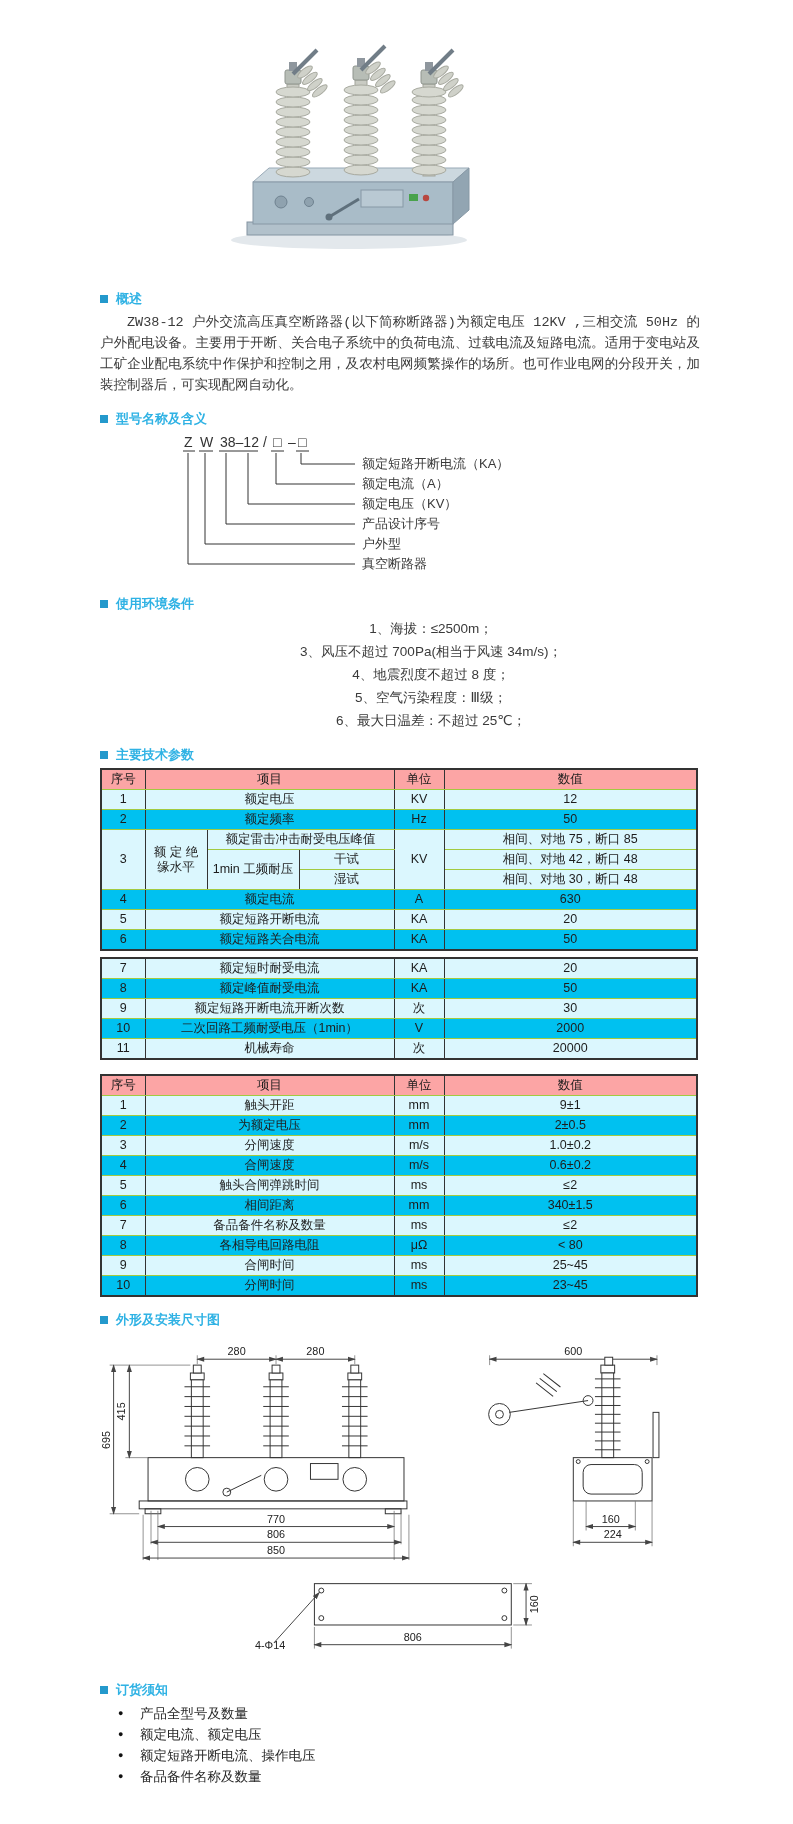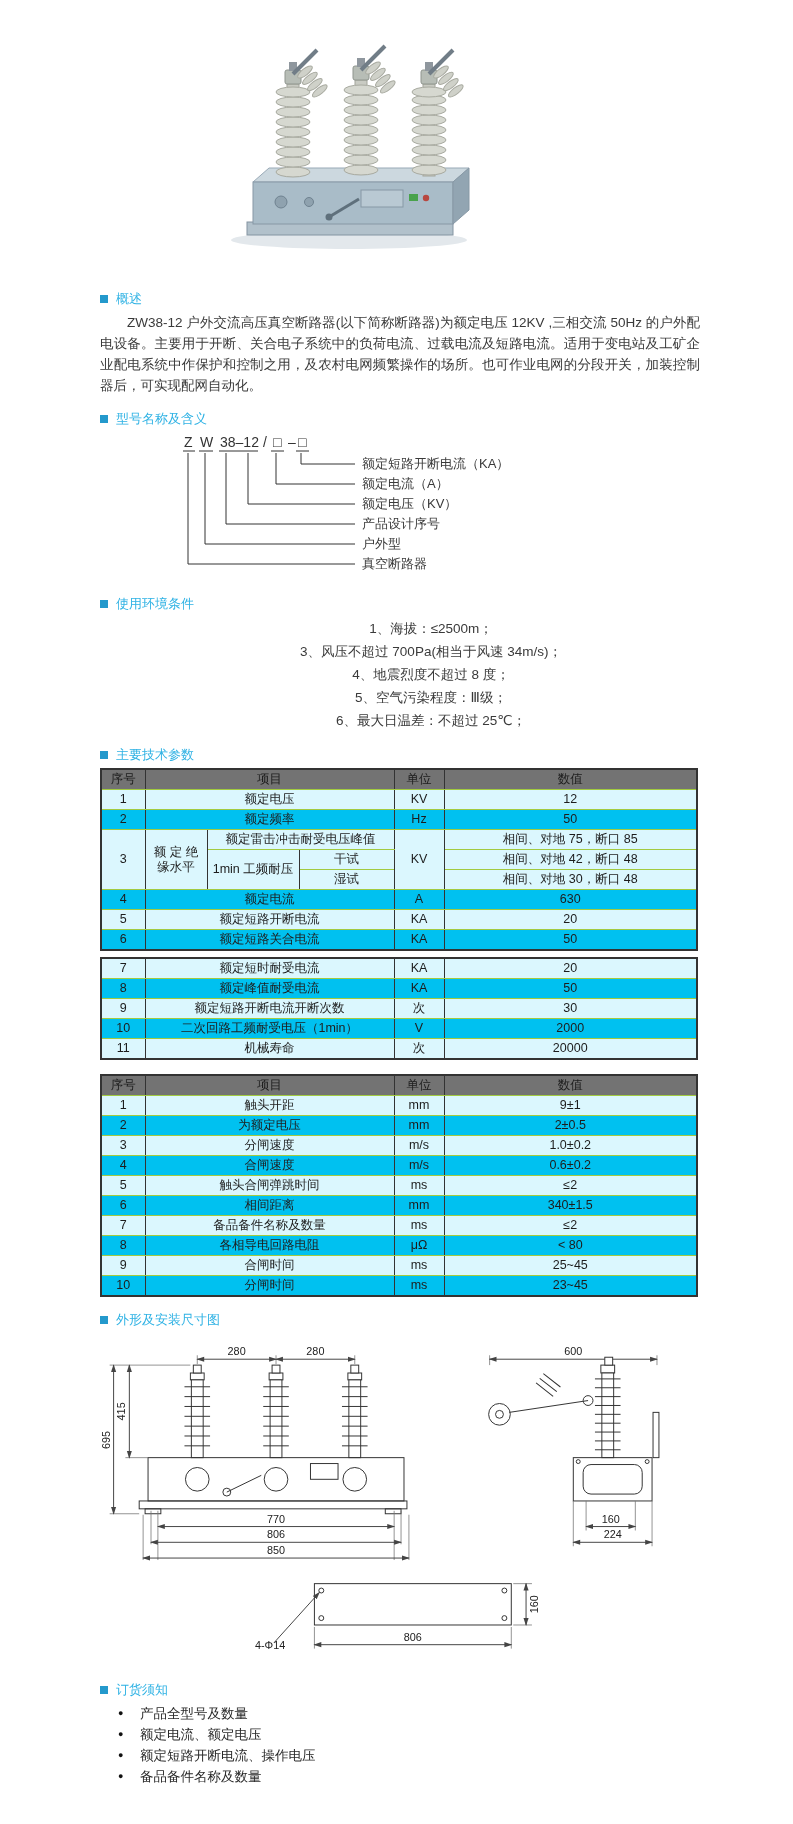--- a/index.html
+++ b/index.html
@@ -1,31 +1,31 @@
 <!DOCTYPE html>
 <html><head>
 <meta charset="utf-8">
 <style>
   html,body{margin:0;padding:0;background:#fff;}
   body{width:793px;font-family:"Liberation Sans","DejaVu Sans",sans-serif;color:#333;}
   .page{position:relative;width:793px;height:1824px;background:#fff;overflow:hidden;}
   .photo-wrap{margin:26px 0 26px 213px;width:272px;height:238px;}
   .sec{margin:14px 0 0 100px;width:600px;}
-  .sec-h{display:flex;align-items:center;font-size:13px;font-weight:normal;color:#2fb2e4;margin:14px 0 4px 0;}
+  .sec-h{display:flex;align-items:center;font-size:13px;font-weight:bold;color:#2fb2e4;margin:14px 0 4px 0;}
   .sq{width:8px;height:8px;background:#2499cc;margin-right:8px;flex:0 0 auto;}
-  .body-text{font-size:13.5px;line-height:21px;text-align:justify;text-indent:2em;color:#3a3a3a;margin:4px 0 0 0;}
+  .body-text{font-size:13.5px;line-height:21px;text-align:justify;text-indent:2em;color:#3a3a3a;margin:4px 0 0 0;font-family:Liberation Mono, monospace;}
   .env-list{margin:2px 0 0 62px;font-size:13.5px;color:#3a3a3a;}
   .env-list .li{line-height:23px;text-align:center;}
   
   .params{border-collapse:collapse;width:598px;table-layout:fixed;border:2px solid #333;}
   .params td{border-left:1px solid #333;border-right:1px solid #333;border-top:1px solid #a2ca40;border-bottom:1px solid #a2ca40;
              font-size:12.5px;height:19px;padding:0 5px;text-align:center;color:#1d1d1d;line-height:1.2;overflow:hidden;}
   .params tr.bt td{background:#00c1f0;}
   .params tr.lt td{background:#dbf7fe;}
-  .params tr.hd td{background:#737373;}
+  .params tr.hd td{background:#fca5a5;}
   .params td.left{text-align:center;}
   .c-no{width:44px;}.c-i1{width:62px;}.c-i2{width:92px;}.c-i3{width:95px;}.c-unit{width:50px;}.c-val{width:253px;}
   .gap-top{margin-top:6px;}
   
   .diag-svg text{font-size:13px;fill:#3a3a3a;}
   .diag-svg .code{font-size:14px;fill:#333;}
   .dw{stroke:#333;stroke-width:1;fill:none;}
   .dwf{stroke:#333;stroke-width:1;fill:#fff;}
   .dl{stroke:#444;stroke-width:1;fill:none;}
   .xl{stroke:#777;stroke-width:0.8;fill:none;}

